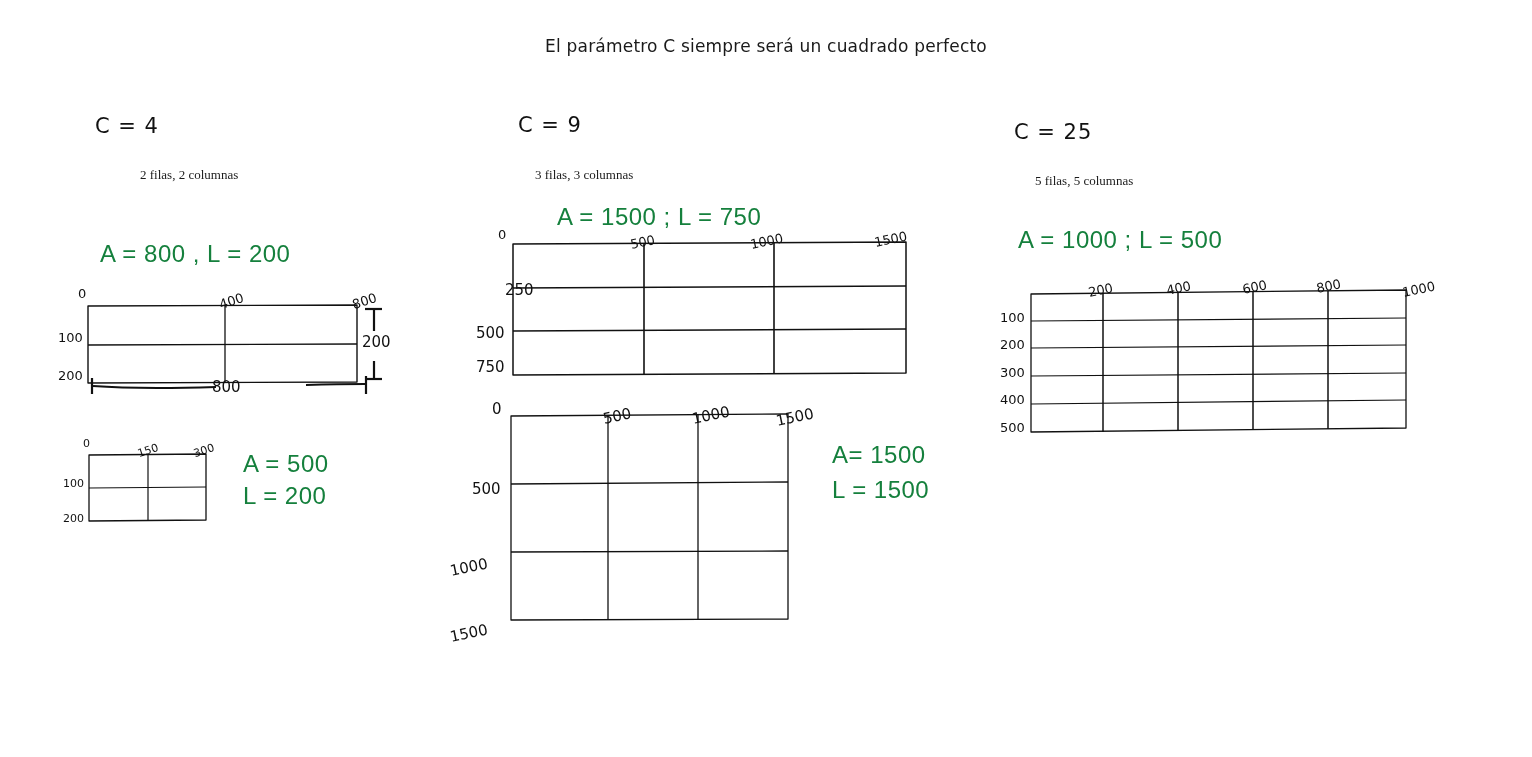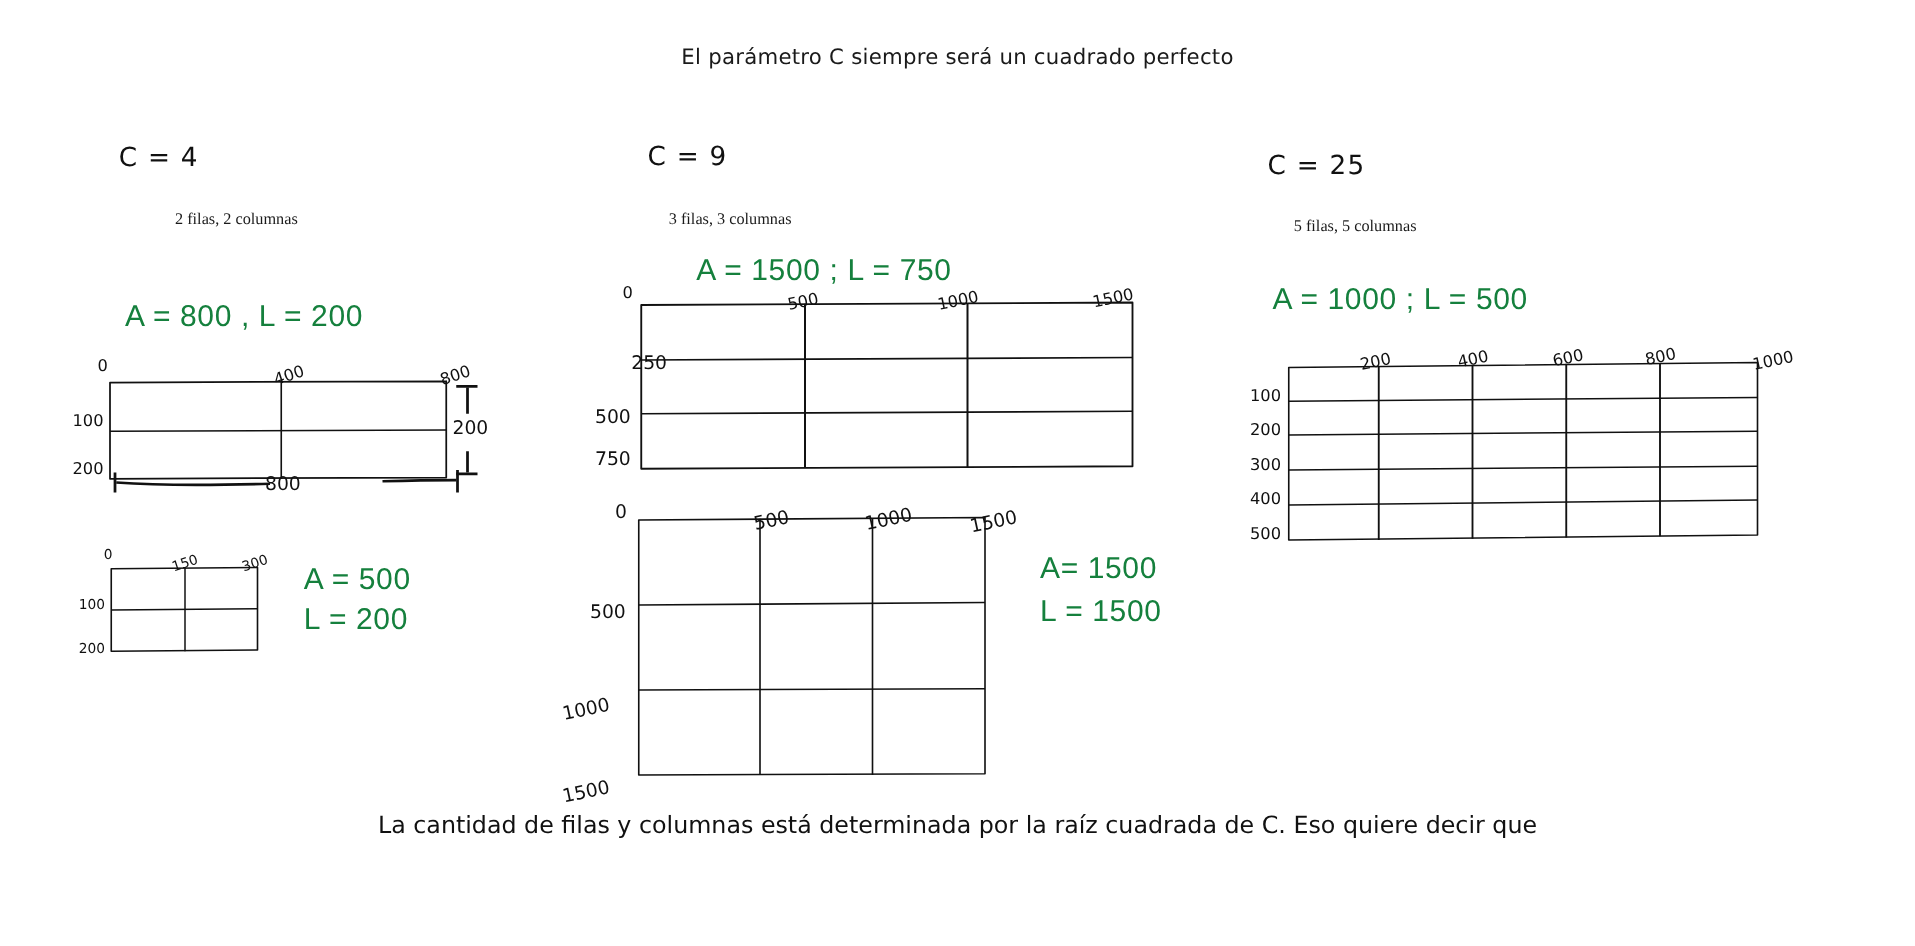--- a/index.html
+++ b/index.html
@@ -206,14 +206,13 @@
 <div class="abs tick rot-n12" style="left:1244px; top:282px;">600</div>
 <div class="abs tick rot-n12" style="left:1318px; top:281px;">800</div>
 <div class="abs tick rot-n12" style="left:1404px; top:285px;">1000</div>
 <div class="abs tick" style="left:1000px; top:310px;">100</div>
 <div class="abs tick" style="left:1000px; top:337px;">200</div>
 <div class="abs tick" style="left:1000px; top:365px;">300</div>
 <div class="abs tick" style="left:1000px; top:392px;">400</div>
 <div class="abs tick" style="left:1000px; top:420px;">500</div>
 
 <div class="abs footer">
-  <span class="line">La cantidad de filas y columnas está determinada por la raíz cuadrada de C. Eso quiere decir que</span>
 </div>
 
 </body></html>

